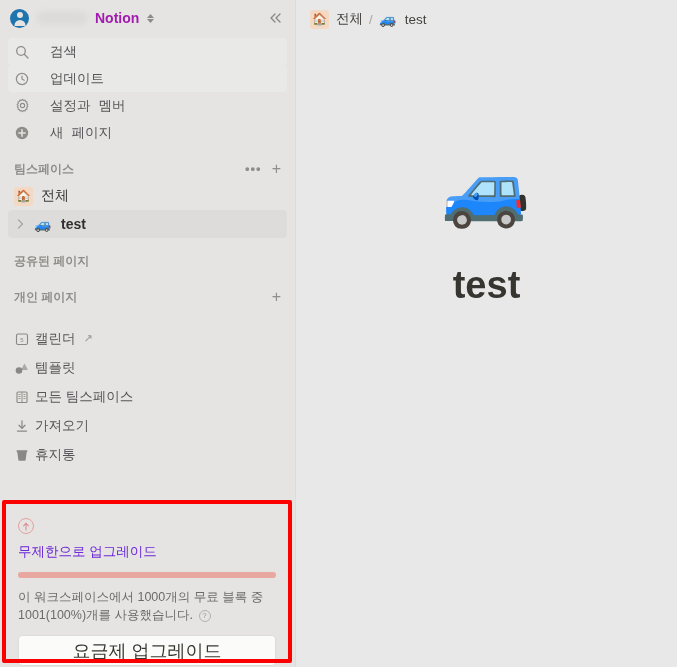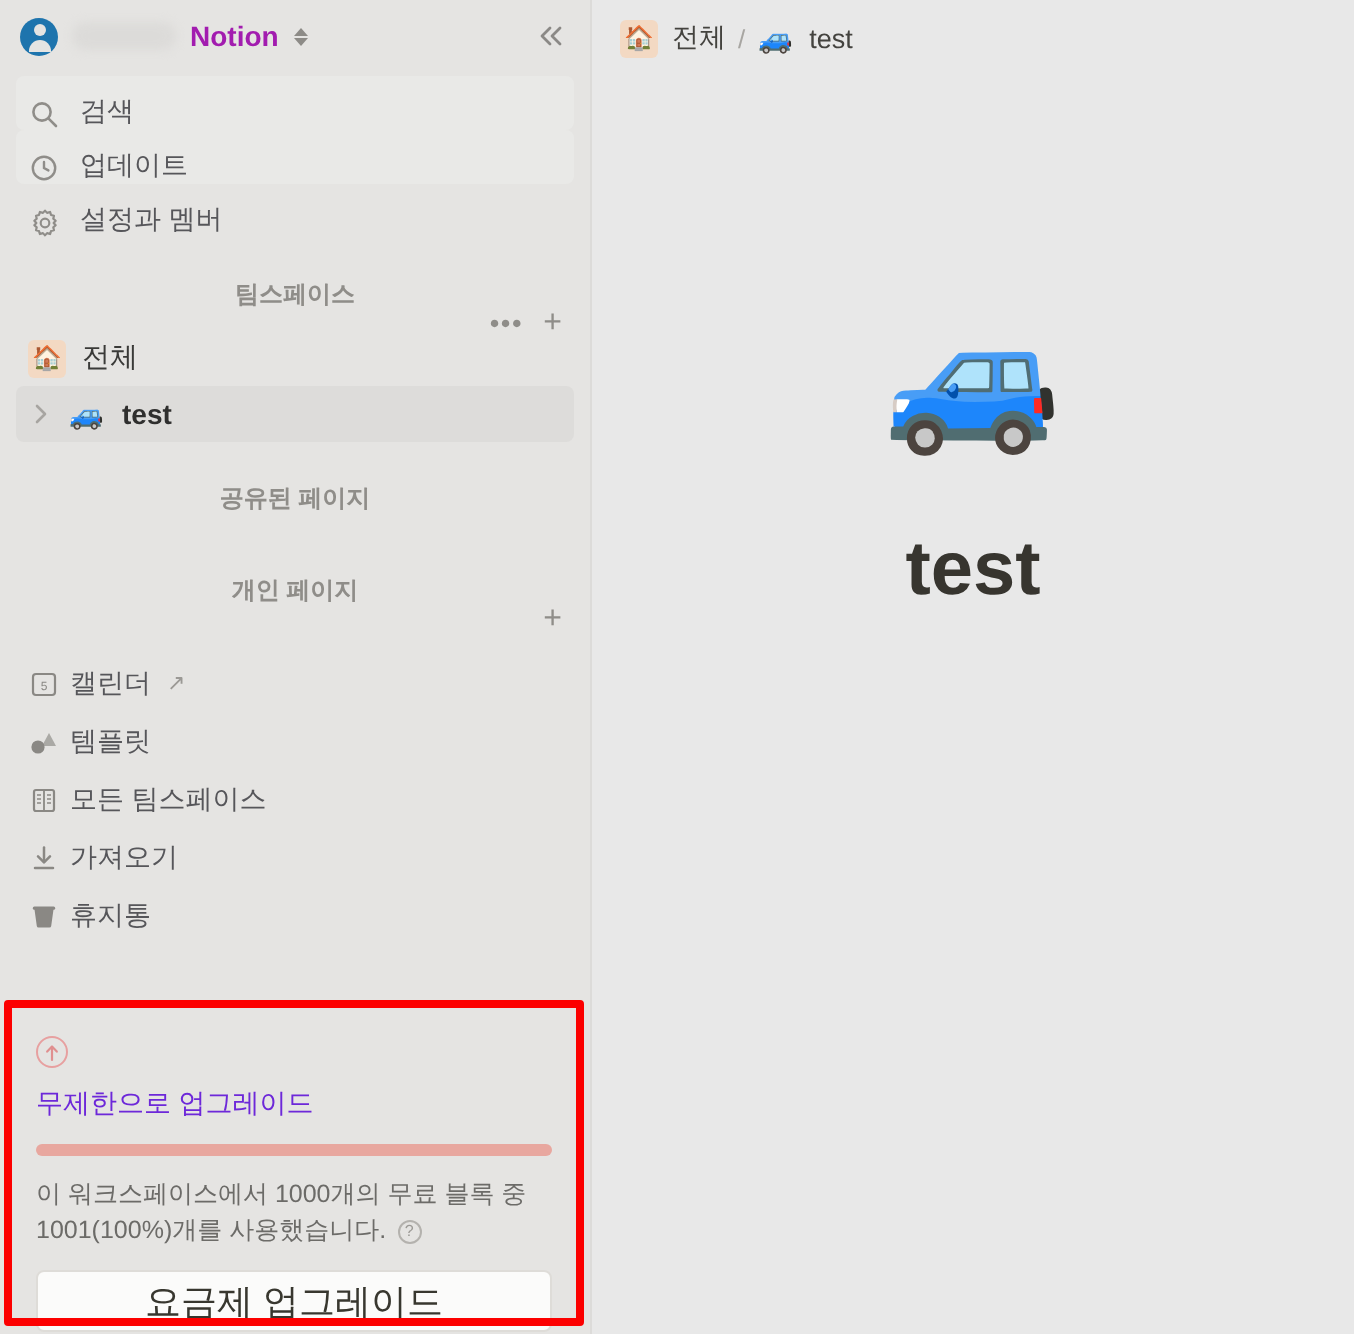--- a/index.html
+++ b/index.html
@@ -53,33 +53,33 @@
   }
   .ws-chevrons svg { display: block; }
   .collapse-btn {
     margin-left: auto; color: #8b8986; font-size: 15px;
     width: 24px; height: 24px; display: flex; align-items: center; justify-content: center;
   }
 
   
   .nav-list { padding: 2px 8px 0 8px; }
   .nav-row {
-    display: flex; align-items: flex-end; gap: 10px;
+    display: flex; align-items: center; gap: 20px;
     height: 27px; padding: 0 6px; border-radius: 4px;
-    color: #6f6e6b; font-size: 13.5px;
+    color: #6f6e6b; font-size: 13.5px; font-family: Liberation Mono, monospace;
   }
   .nav-row.shaded { background: #e9e9e7; }
   .nav-ico { width: 16px; height: 16px; flex: 0 0 16px; display: flex; align-items: center; justify-content: center; color: #8f8d89; }
   .nav-label { color: #56565a; font-size: 13.5px; }
 
   
   .sec-head {
     display: flex; align-items: center;
-    height: 26px; padding: 0 14px 0 14px; margin-top: 20px;
-    color: #8f8d89; font-size: 12px; font-weight: 600; flex-direction: column;
+    height: 26px; padding: 0 14px 0 14px; margin-top: 10px;
+    color: #8f8d89; font-size: 12px; font-weight: 600;
   }
   .sec-actions { margin-left: auto; display: flex; align-items: center; gap: 10px; color: #8f8d89; }
   .dots { letter-spacing: 1px; font-size: 13px; line-height: 8px; }
   .plus { font-size: 16px; line-height: 12px; font-weight: 400; }
 
   
   .page-list { padding: 0 8px; }
   .page-row {
     display: flex; align-items: center; gap: 8px;
     height: 28px; padding: 0 6px; border-radius: 4px;
@@ -209,20 +209,29 @@
       </div>
       <div class="nav-row">
         <span class="nav-ico">
           <svg width="15" height="15" viewBox="0 0 16 16" fill="none" stroke="currentColor" stroke-width="1.15">
             <circle cx="8" cy="8" r="2.3"></circle>
             <path d="M8 1.4 L9.1 2.6 L10.7 2.1 L11.2 3.7 L12.8 4.1 L12.4 5.7 L13.7 6.8 L12.6 8 L13.7 9.2 L12.4 10.3 L12.8 11.9 L11.2 12.3 L10.7 13.9 L9.1 13.4 L8 14.6 L6.9 13.4 L5.3 13.9 L4.8 12.3 L3.2 11.9 L3.6 10.3 L2.3 9.2 L3.4 8 L2.3 6.8 L3.6 5.7 L3.2 4.1 L4.8 3.7 L5.3 2.1 L6.9 2.6 Z" stroke-linejoin="round"></path>
           </svg>
         </span>
         <span class="nav-label">설정과 멤버</span>
       </div>
+      <div class="nav-row">
+        <span class="nav-ico">
+          <svg width="14" height="14" viewBox="0 0 14 14">
+            <circle cx="7" cy="7" r="6.2" fill="currentColor"></circle>
+            <path d="M7 3.8 L7 10.2 M3.8 7 L10.2 7" stroke="#e5e4e2" stroke-width="1.5" stroke-linecap="round"></path>
+          </svg>
+        </span>
+        <span class="nav-label">새 페이지</span>
+      </div>
     </div>
 
     <div class="sec-head">
       <span>팀스페이스</span>
       <span class="sec-actions">
         <span class="dots">•••</span>
         <span class="plus">+</span>
       </span>
     </div>
 

